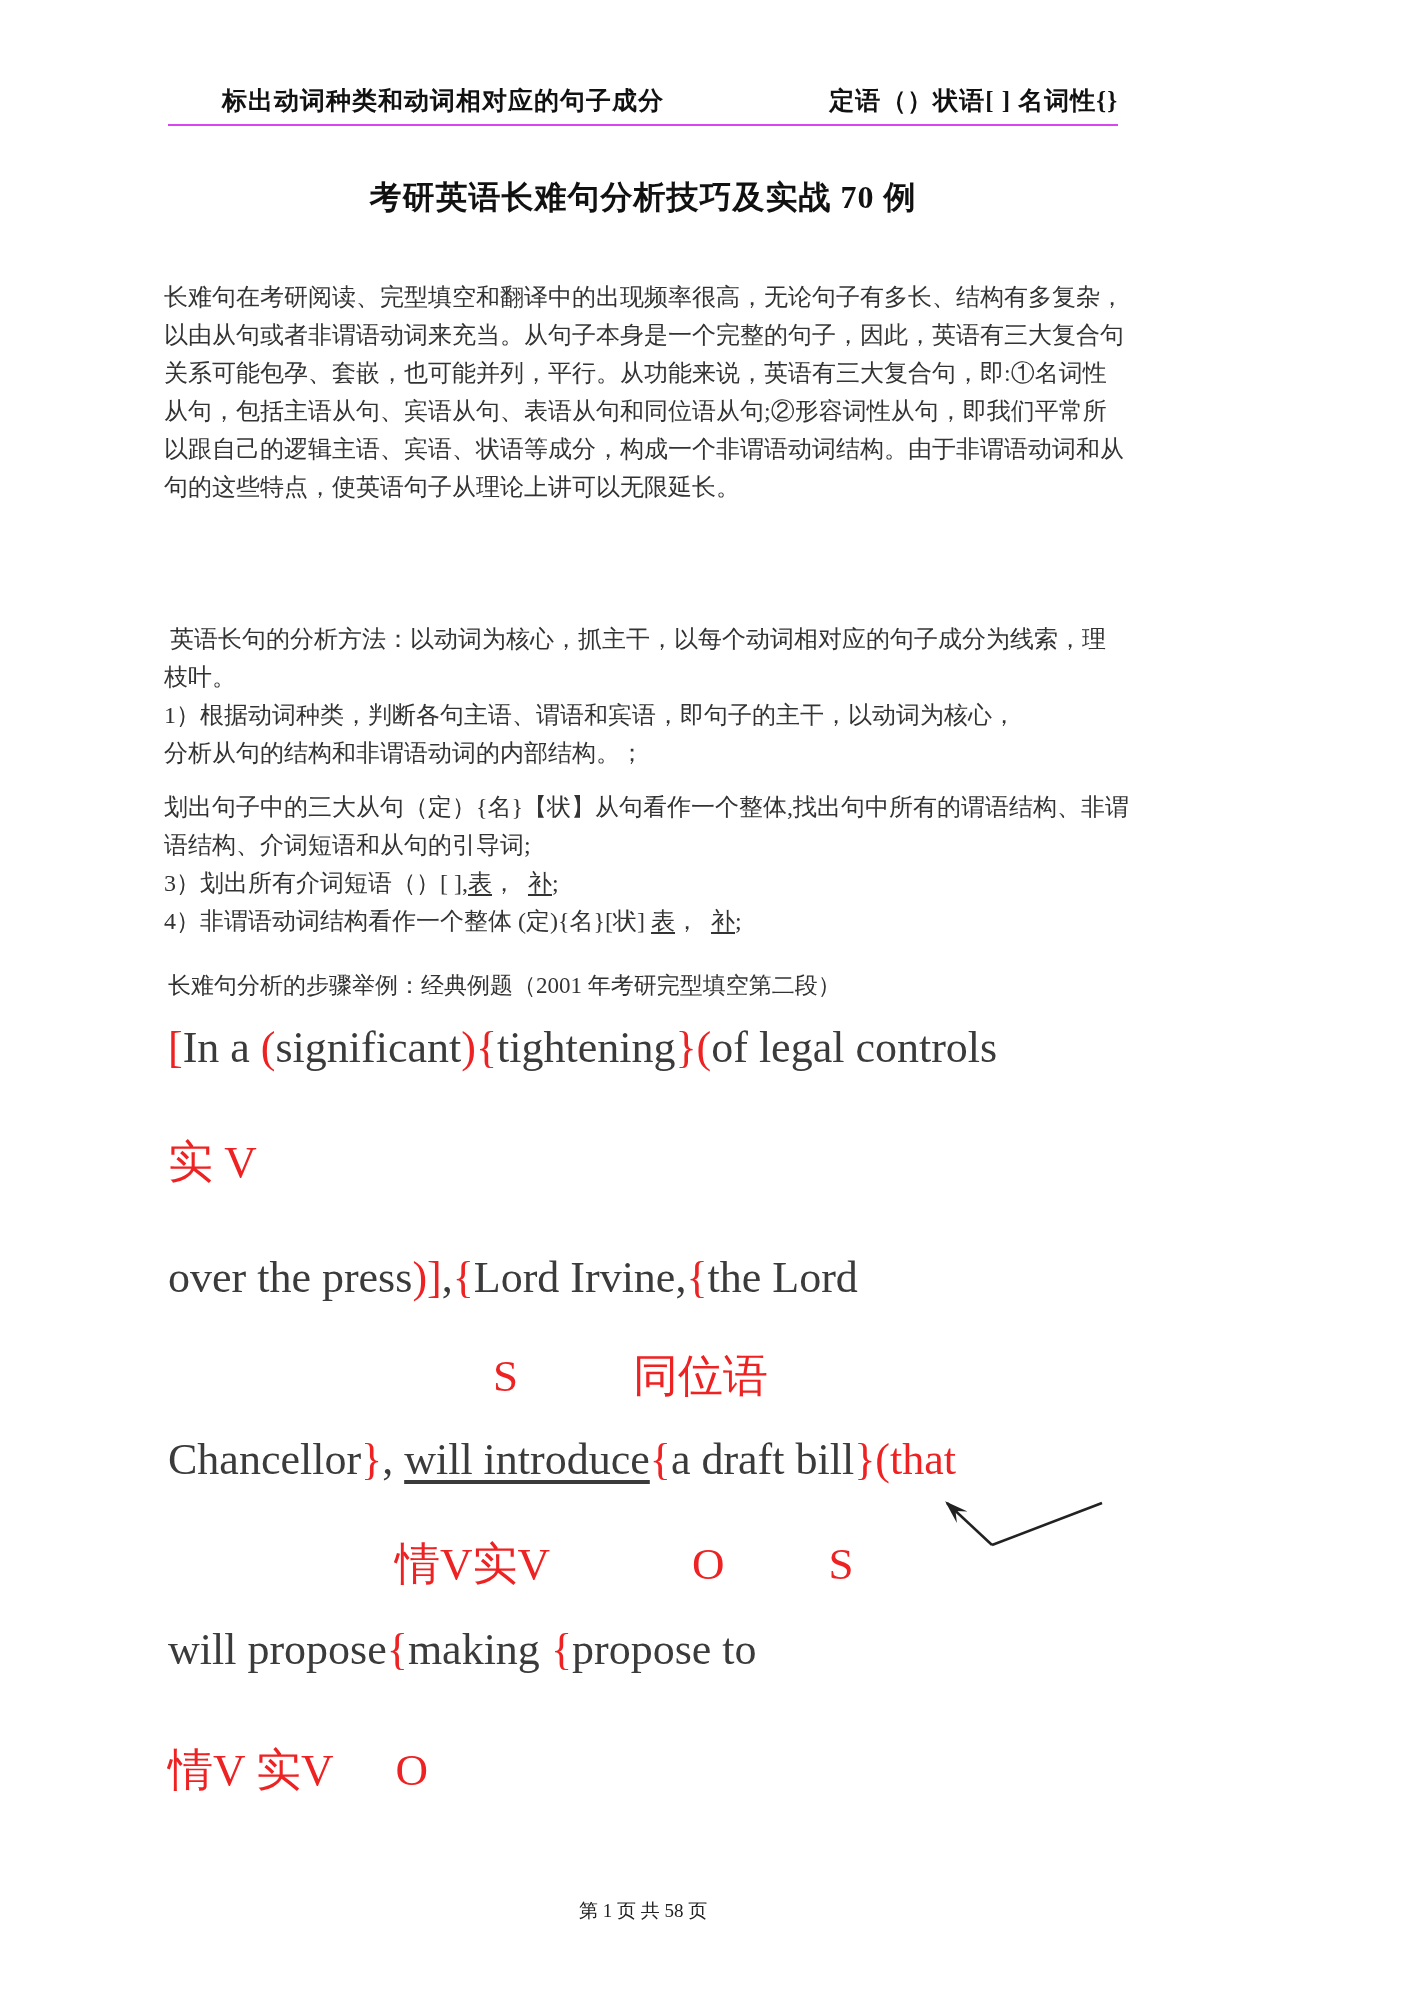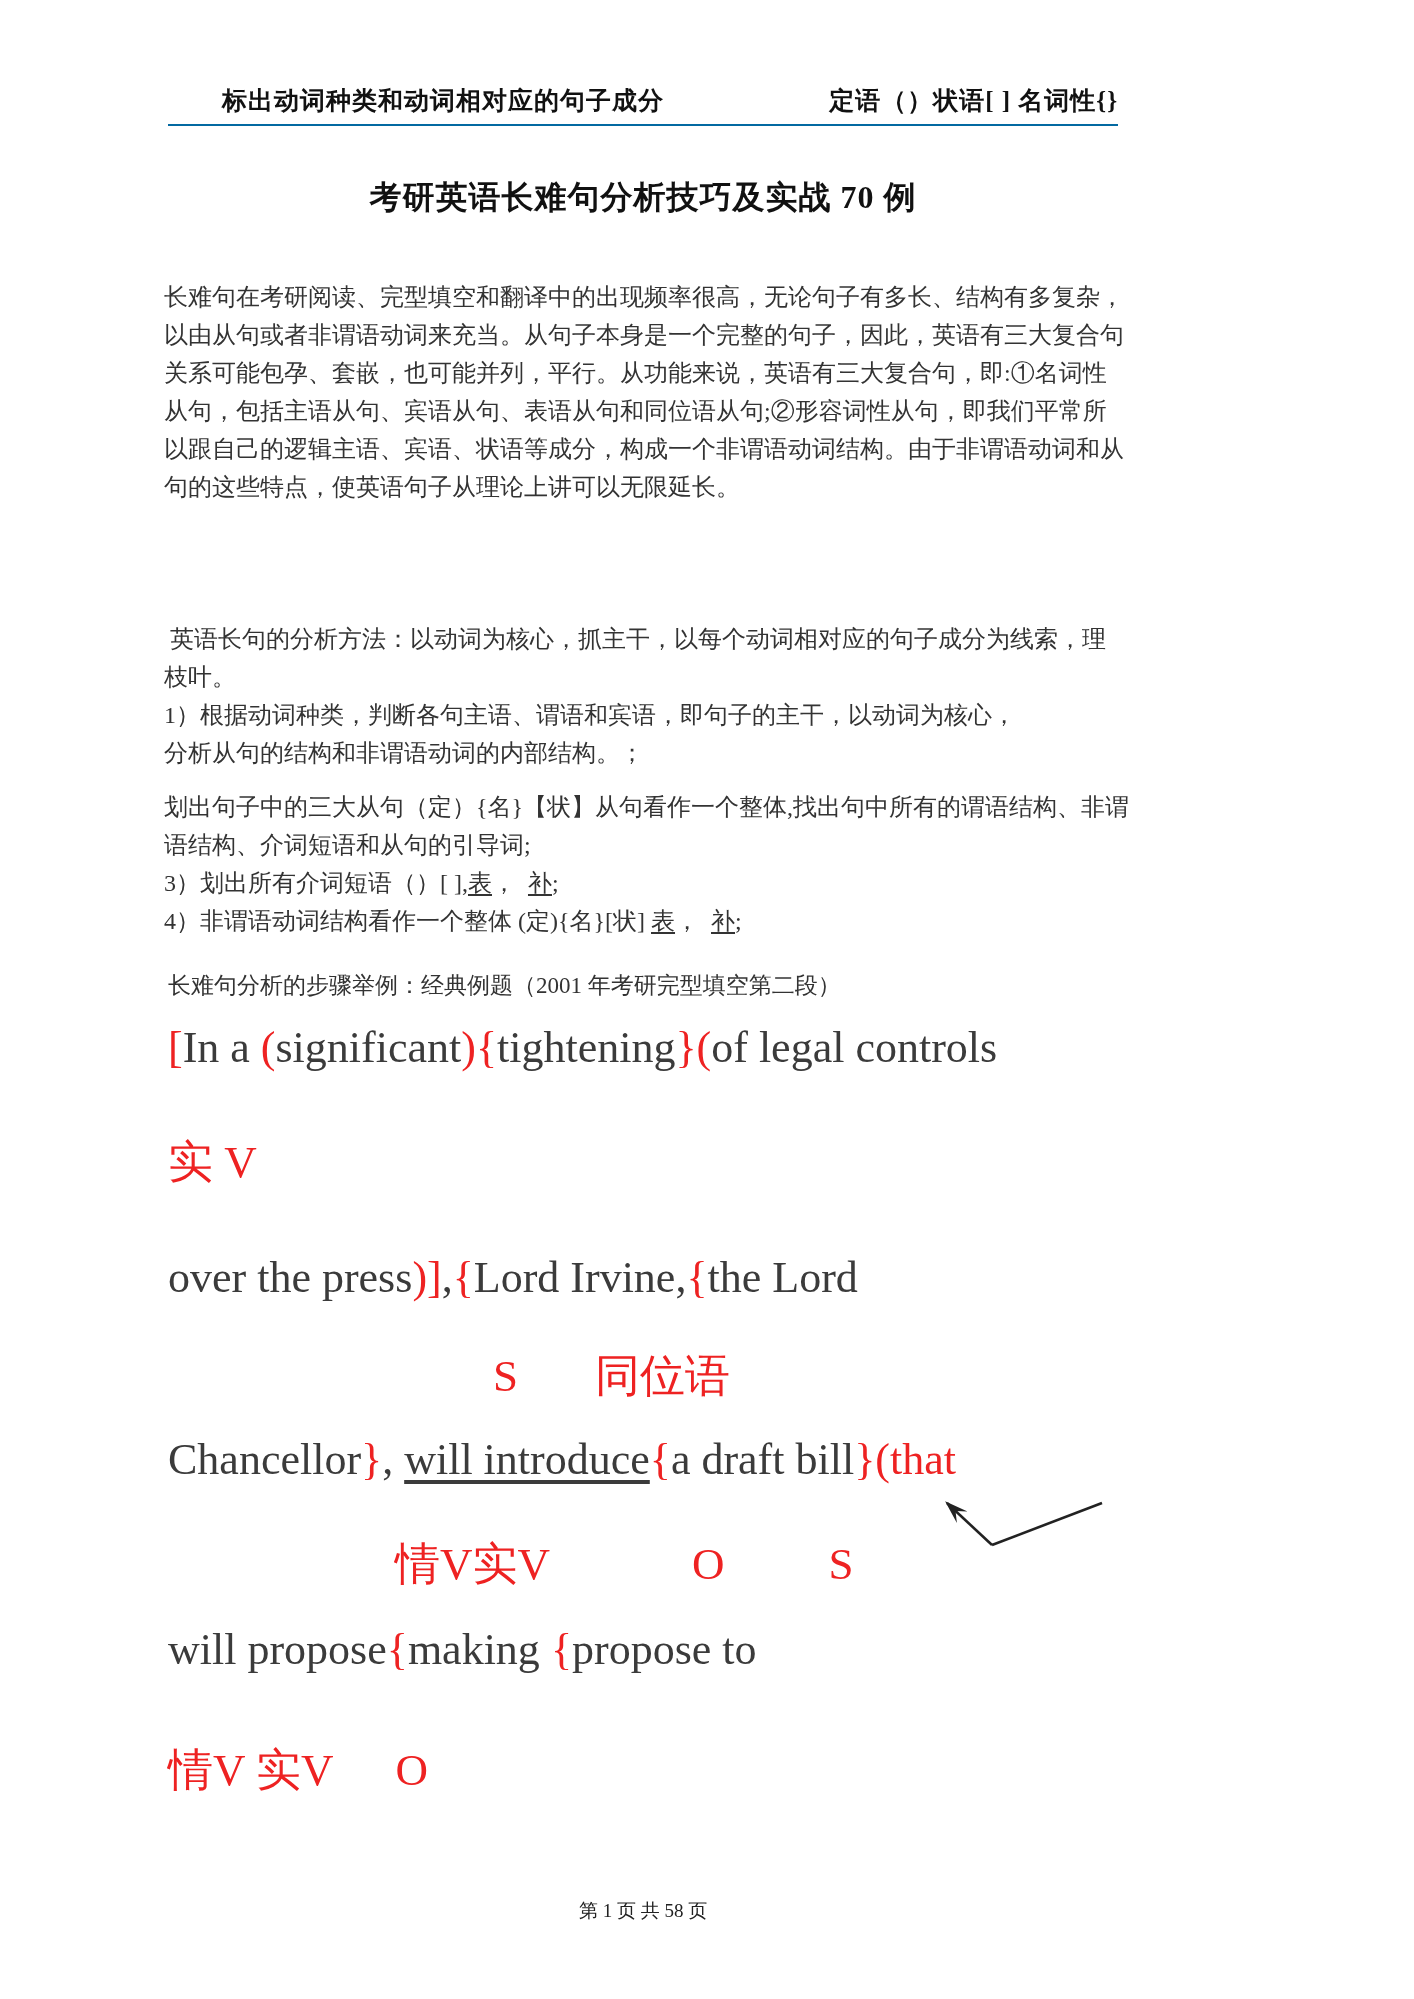--- a/index.html
+++ b/index.html
@@ -3,21 +3,21 @@
 <meta charset="utf-8">
 <style>
   html,body{margin:0;padding:0;background:#ffffff;}
   .page{
     position:relative;width:1414px;height:1999px;background:#fff;overflow:hidden;
     font-family:"Liberation Serif","DejaVu Serif",serif;color:var(--body,#333333);
   }
   
   .header{
     position:absolute;left:168px;top:84px;width:950px;height:40px;
-    border-bottom:2px solid #0369a1;font-weight:bold;font-size:25px;color:#111;
+    border-bottom:2px solid #d946ef;font-weight:bold;font-size:25px;color:#111;
     display:flex;justify-content:space-between;letter-spacing:1px;
   }
   .header .hl{padding-left:54px;}
   
   .title{
     position:absolute;left:168px;top:176px;width:950px;text-align:center;
     font-size:32px;font-weight:bold;color:#111;letter-spacing:1px;
   }
   
   .para{position:absolute;left:164px;width:980px;font-size:24px;line-height:38px;color:var(--body,#333);}
@@ -41,21 +41,21 @@
   }
   .l1{top:1018px;}
   .rv1{top:1132px;}
   .l2{top:1248px;}
   .rs{top:1346px;}
   .l3{top:1430px;}
   .rvo{top:1534px;}
   .l4{top:1620px;}
   .rvo2{top:1740px;}
   .rs .m1{margin-left:325px;}
-  .rs .m2{margin-left:77px;}
+  .rs .m2{margin-left:115px;}
   .rvo .m1{margin-left:227px;}
   .rvo .m2{margin-left:142px;}
   .rvo .m3{margin-left:104px;}
   .rvo2 .m2{margin-left:62px;}
   .arrow{position:absolute;left:930px;top:1490px;}
   .footer{
     position:absolute;left:168px;top:1898px;width:950px;text-align:center;
     font-size:19px;color:#222;white-space:pre;
   }
 </style>

